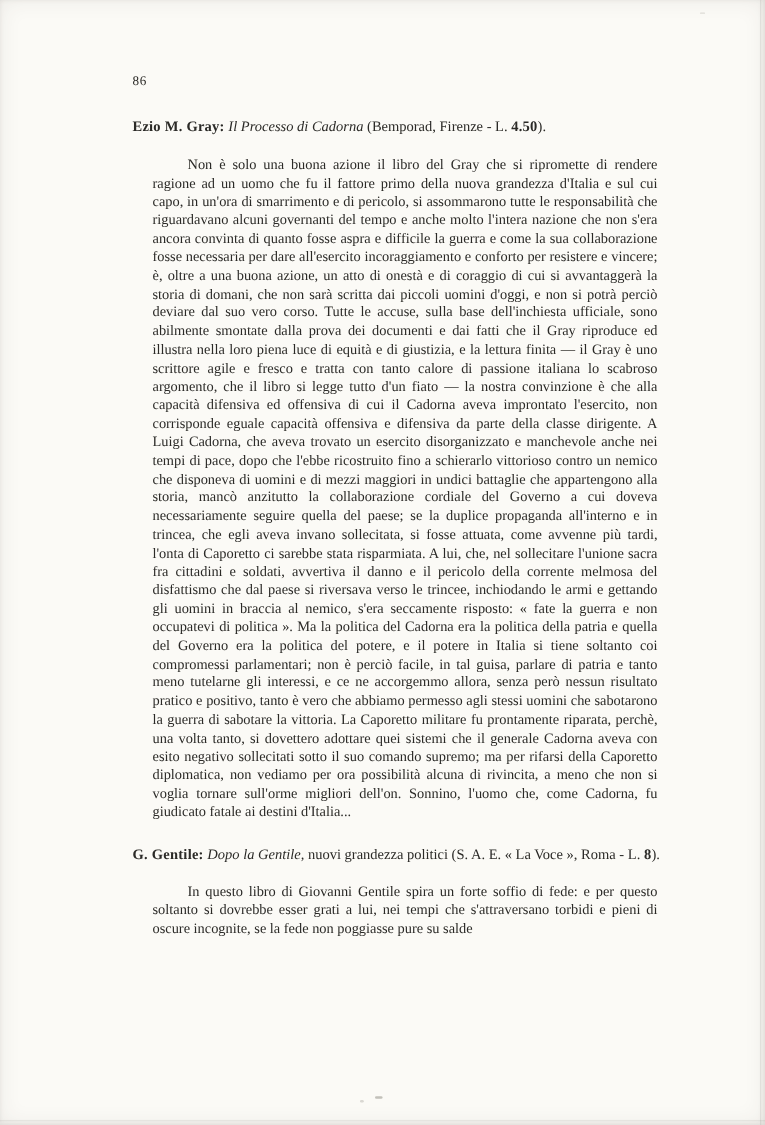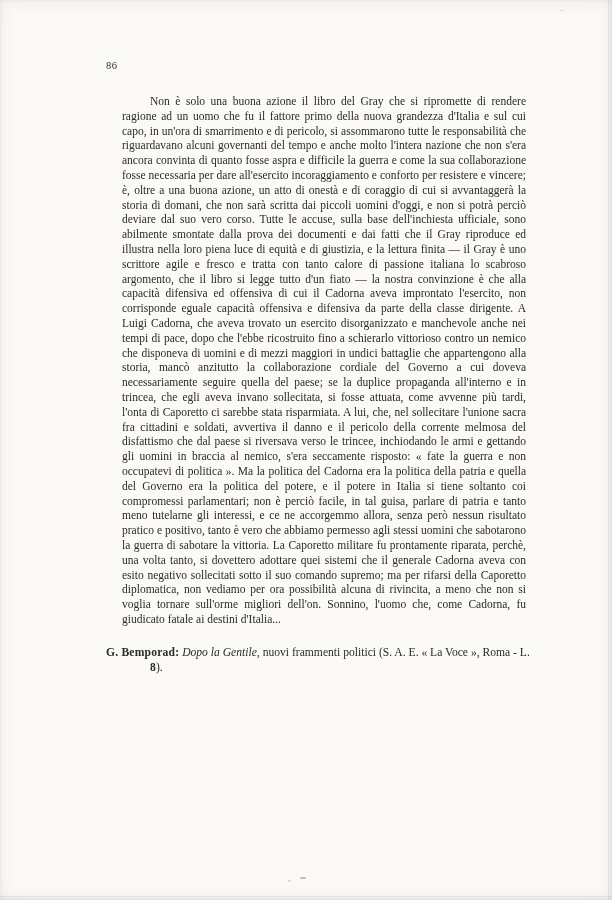--- a/index.html
+++ b/index.html
@@ -53,25 +53,27 @@
 <body>
 
 <div class="page">
   <div class="content">
 
     <div class="page-header">
       <span class="page-num">86</span>
     </div>
 
     <div class="entry">
+      <p class="entry-head"><b>Ezio M. Gray:</b> <i>Il Processo di Cadorna</i> <span>(Bemporad, Firenze - L. </span><b>4.50</b><span>).</span></p>
       <p class="body-para">Non è solo una buona azione il libro del Gray che si ripromette di rendere ragione ad un uomo che fu il fattore primo della nuova grandezza d'Italia e sul cui capo, in un'ora di smarrimento e di pericolo, si assommarono tutte le responsabilità che riguardavano alcuni governanti del tempo e anche molto l'intera nazione che non s'era ancora convinta di quanto fosse aspra e difficile la guerra e come la sua collaborazione fosse necessaria per dare all'esercito incoraggiamento e conforto per resistere e vincere; è, oltre a una buona azione, un atto di onestà e di coraggio di cui si avvantaggerà la storia di domani, che non sarà scritta dai piccoli uomini d'oggi, e non si potrà perciò deviare dal suo vero corso. Tutte le accuse, sulla base dell'inchiesta ufficiale, sono abilmente smontate dalla prova dei documenti e dai fatti che il Gray riproduce ed illustra nella loro piena luce di equità e di giustizia, e la lettura finita — il Gray è uno scrittore agile e fresco e tratta con tanto calore di passione italiana lo scabroso argomento, che il libro si legge tutto d'un fiato — la nostra convinzione è che alla capacità difensiva ed offensiva di cui il Cadorna aveva improntato l'esercito, non corrisponde eguale capacità offensiva e difensiva da parte della classe dirigente. A Luigi Cadorna, che aveva trovato un esercito disorganizzato e manchevole anche nei tempi di pace, dopo che l'ebbe ricostruito fino a schierarlo vittorioso contro un nemico che disponeva di uomini e di mezzi maggiori in undici battaglie che appartengono alla storia, mancò anzitutto la collaborazione cordiale del Governo a cui doveva necessariamente seguire quella del paese; se la duplice propaganda all'interno e in trincea, che egli aveva invano sollecitata, si fosse attuata, come avvenne più tardi, l'onta di Caporetto ci sarebbe stata risparmiata. A lui, che, nel sollecitare l'unione sacra fra cittadini e soldati, avvertiva il danno e il pericolo della corrente melmosa del disfattismo che dal paese si riversava verso le trincee, inchiodando le armi e gettando gli uomini in braccia al nemico, s'era seccamente risposto: « fate la guerra e non occupatevi di politica ». Ma la politica del Cadorna era la politica della patria e quella del Governo era la politica del potere, e il potere in Italia si tiene soltanto coi compromessi parlamentari; non è perciò facile, in tal guisa, parlare di patria e tanto meno tutelarne gli interessi, e ce ne accorgemmo allora, senza però nessun risultato pratico e positivo, tanto è vero che abbiamo permesso agli stessi uomini che sabotarono la guerra di sabotare la vittoria. La Caporetto militare fu prontamente riparata, perchè, una volta tanto, si dovettero adottare quei sistemi che il generale Cadorna aveva con esito negativo sollecitati sotto il suo comando supremo; ma per rifarsi della Caporetto diplomatica, non vediamo per ora possibilità alcuna di rivincita, a meno che non si voglia tornare sull'orme migliori dell'on. Sonnino, l'uomo che, come Cadorna, fu giudicato fatale ai destini d'Italia...</p>
     </div>
 
     <div class="entry">
-      <p class="entry-head"><b>G. Bemporad:</b> <i>Dopo la Gentile,</i> <span>nuovi frammenti politici (S. A. E. « La Voce », Roma - L. </span><b>8</b><span>).</span></p>
+      <p class="entry-head"><b>G. Gentile:</b> <i>Dopo la Gentile,</i> <span>nuovi grandezza politici (S. A. E. « La Voce », Roma - L. </span><b>8</b><span>).</span></p>
+      <p class="body-para">In questo libro di Giovanni Gentile spira un forte soffio di fede: e per questo soltanto si dovrebbe esser grati a lui, nei tempi che s'attraversano torbidi e pieni di oscure incognite, se la fede non poggiasse pure su salde</p>
     </div>
 
   </div>
 
   <div class="edge-right"></div>
   <div class="edge-bottom"></div>
   <div class="speck s1"></div>
   <div class="speck s2"></div>
   <div class="speck s3"></div>
 </div>

